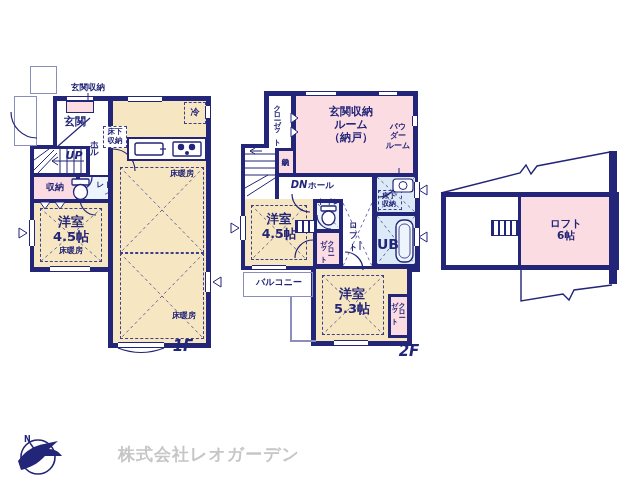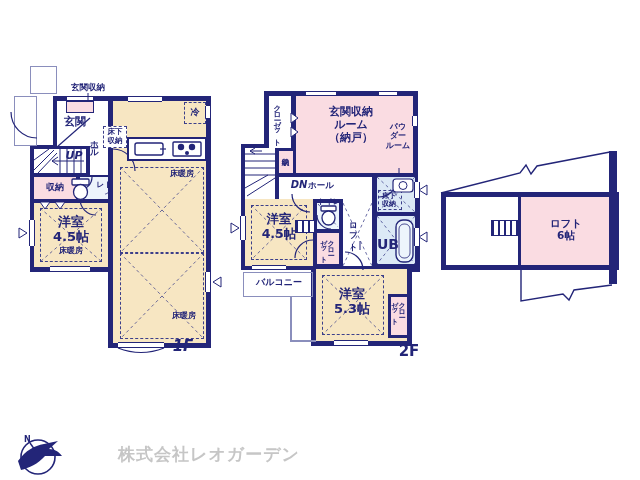--- a/index.html
+++ b/index.html
@@ -254,20 +254,20 @@
   <div class="lbl vlbl" style="left:349px;top:217px;height:36px;font-size:8.5px;">ロフト</div>
   <div class="lbl vlbl" style="left:319px;top:235px;height:30px;font-size:7px;">クロー
 ゼット</div>
   <div class="lbl" style="left:251px;top:212px;width:56px;font-size:12.5px;">洋室
 4.5帖</div>
   <div class="lbl" style="left:252px;top:277px;width:54px;font-size:9px;">バルコニー</div>
   <div class="lbl" style="left:324px;top:286px;width:56px;font-size:13px;">洋室
 5.3帖</div>
   <div class="lbl vlbl" style="left:390px;top:297px;height:40px;font-size:7px;">クロー
 ゼット</div>
-  <div class="lbl" style="left:392px;top:343px;width:34px;font-size:15px;">2F</div>
+  <div class="lbl" style="left:392px;top:343px;width:34px;font-size:15px;font-style:italic;">2F</div>
 
   <div class="lbl" style="left:542px;top:217px;width:48px;font-size:10.5px;">ロフト
 6帖</div>
 
   <div class="lbl" style="left:60px;top:444px;width:240px;font-size:17px;color:#c6c6c6;letter-spacing:1px;text-align:right;">株式会社レオガーデン</div>
 
 </div>
 
 </body></html>

